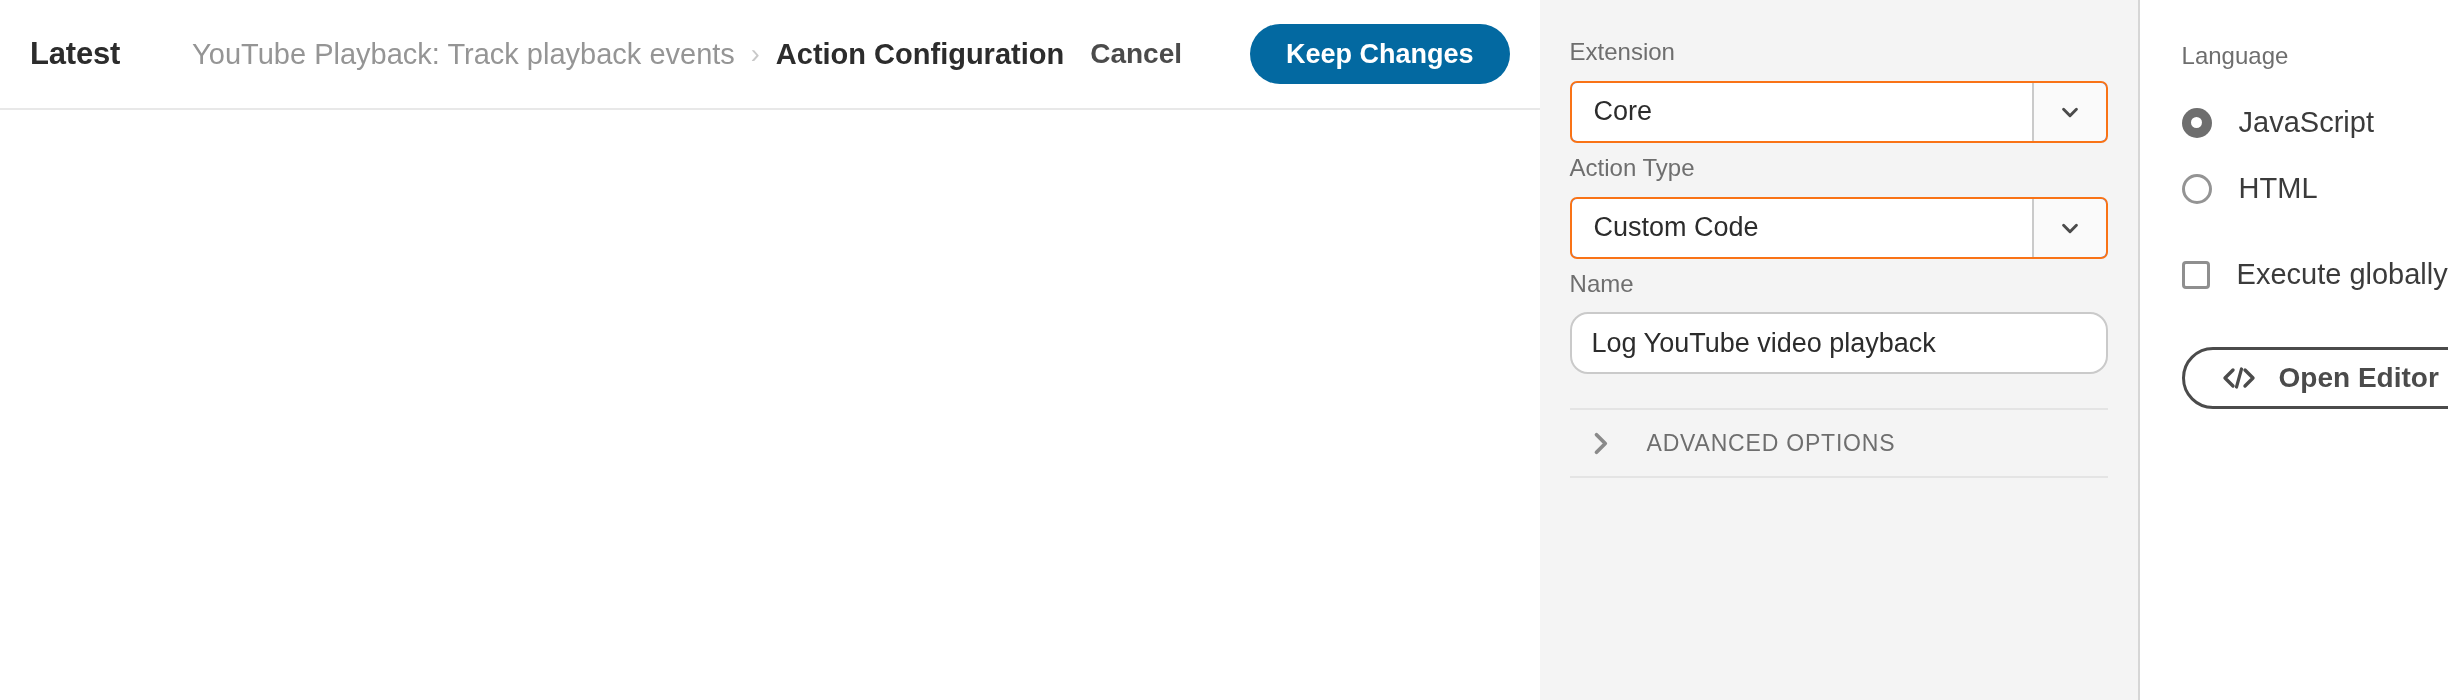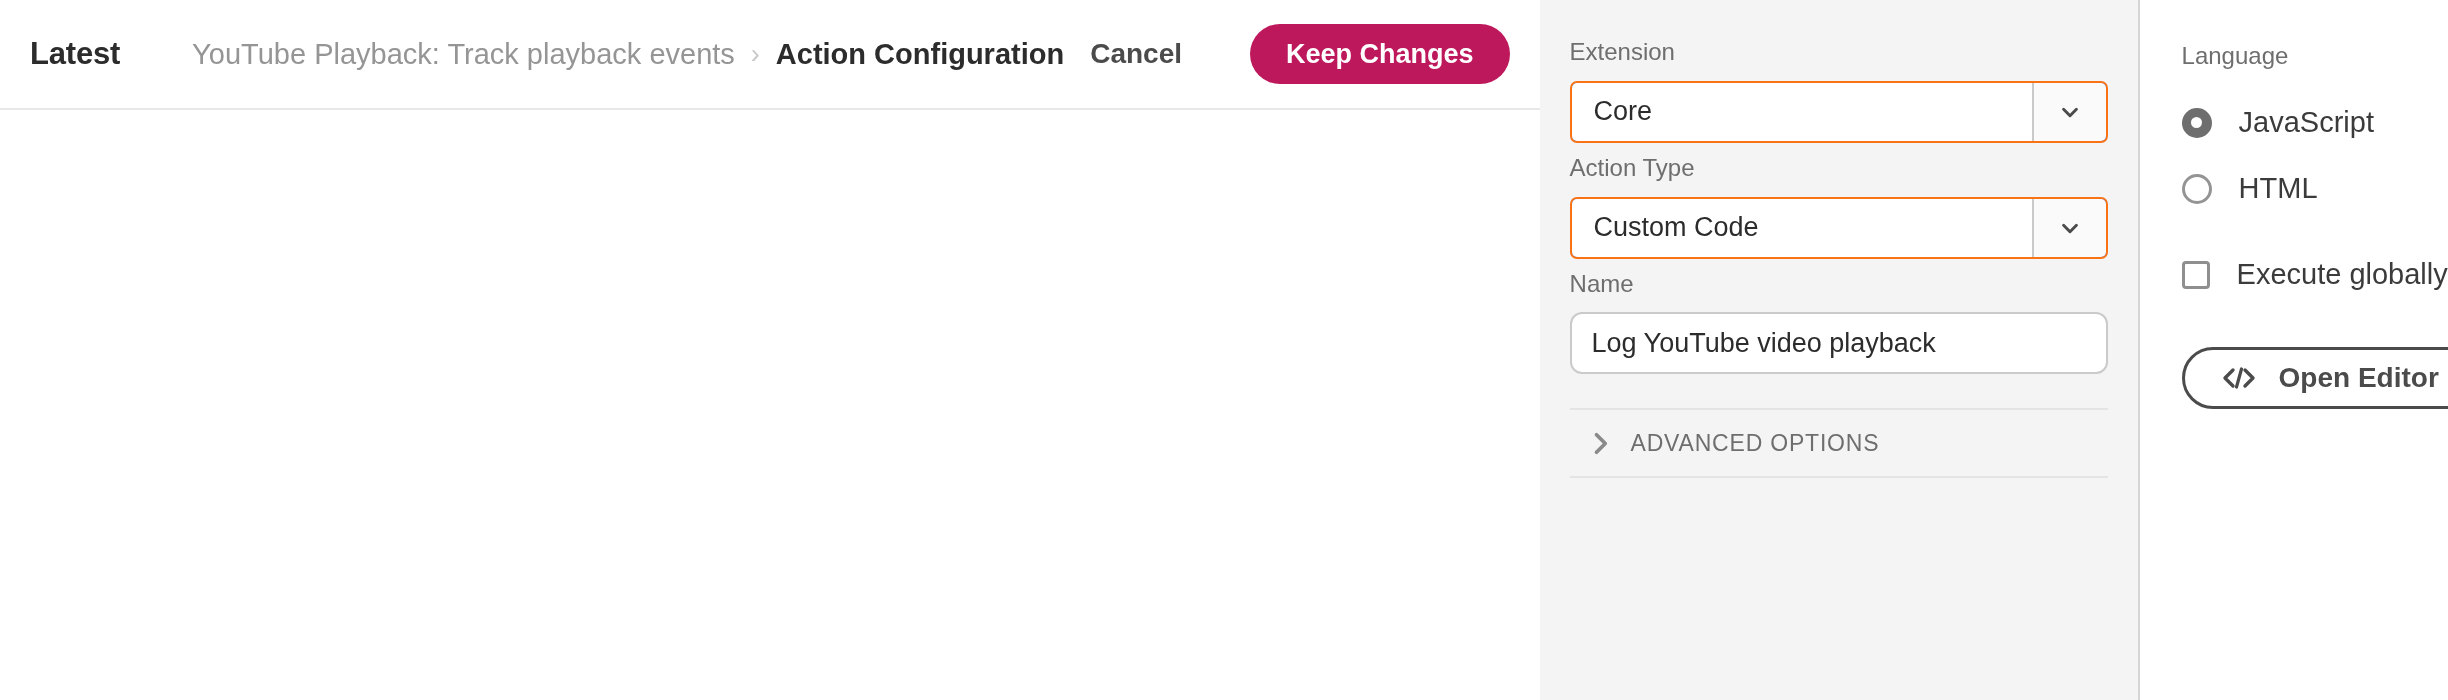--- a/index.html
+++ b/index.html
@@ -87,21 +87,21 @@
     cursor: pointer;
     font-family: inherit;
     white-space: nowrap;
     font-weight: bold;
   }
   .keep-button {
     margin-left: 42px;
     font-size: 27px;
     font-weight: bold;
     color: #ffffff;
-    background: #be185d;
+    background: #0369a1;
     border: 0;
     border-radius: 34px;
     padding: 0 36px;
     height: 60px;
     line-height: 60px;
     cursor: pointer;
     font-family: inherit;
     white-space: nowrap;
   }
 
@@ -168,21 +168,21 @@
     height: 22px;
     display: block;
   }
 
   .textfield {
     display: flex;
     align-items: center;
     height: 62px;
     background: #ffffff;
     border: 2px solid #cacaca;
-    border-radius: 12px;
+    border-radius: 18px;
     box-sizing: border-box;
     padding: 0 20px;
     font-size: 27px;
     color: #2c2c2c;
     font-family: inherit;
     width: 100%;
     outline: none;
   }
   .textfield::placeholder { color: #9b9b9b; }
 
@@ -198,21 +198,21 @@
     cursor: pointer;
     padding-left: 22px;
   }
   .chev-right {
     width: 19px;
     height: 25px;
     flex: 0 0 auto;
     display: block;
   }
   .accordion-label {
-    margin-left: 20px;
+    margin-left: 36px;
     font-size: 23px;
     letter-spacing: 0.8px;
     color: #6e6e6e;
   }
 
   
   .main {
     flex: 1 1 auto;
     background: #ffffff;
     padding: 42px 0 0 42px;

